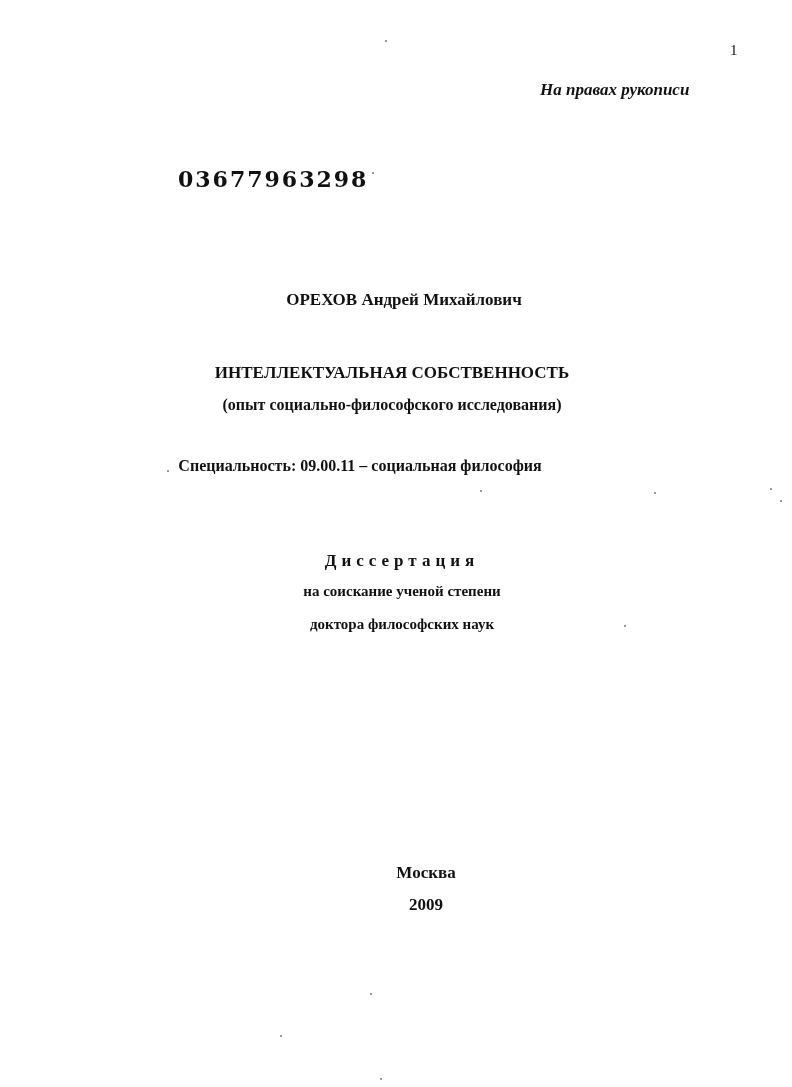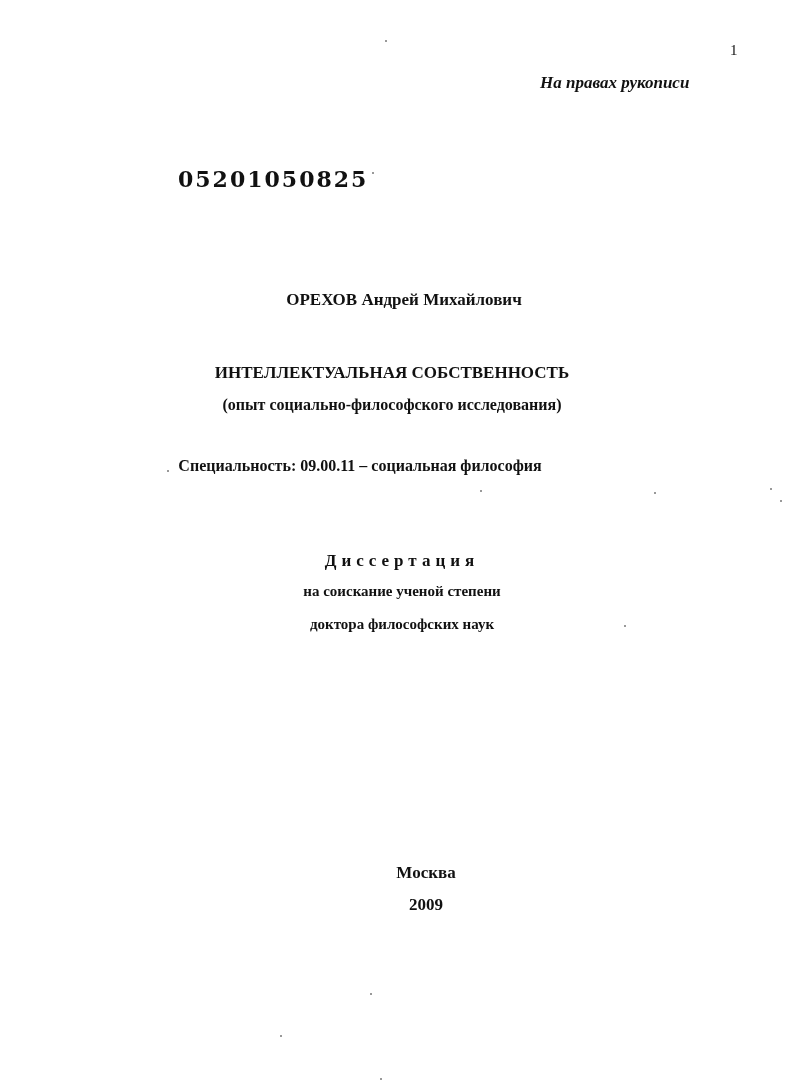--- a/index.html
+++ b/index.html
@@ -1,39 +1,39 @@
 <!DOCTYPE html>
 <html><head>
 <meta charset="utf-8">
 <style>
   html, body { margin:0; padding:0; background:#ffffff; }
   body { width:792px; height:1087px; position:relative; overflow:hidden;
          font-family:"Liberation Serif", "DejaVu Serif", serif; color:#111; }
   .abs { position:absolute; white-space:nowrap; }
   .center { left:0; width:792px; text-align:center; }
   #page-num { left:730px; top:42px; font-size:15px; font-weight:normal; }
-  #rights { left:540px; top:73px; font-size:17px; font-style:italic; font-weight:bold; }
+  #rights { left:540px; top:80px; font-size:17px; font-style:italic; font-weight:bold; }
   #barcode { left:178px; top:166px; font-size:22px; font-weight:bold; letter-spacing:2px; font-family:"DejaVu Serif", serif; }
   #author { top:290px; left:8px; font-size:17px; font-weight:bold; }
   #title { top:363px; left:-4px; font-size:17px; font-weight:bold; }
   #subtitle { top:396px; left:-4px; font-size:16px; font-weight:bold; }
   #specialty { top:457px; left:-36px; font-size:16px; font-weight:bold; }
   #doctype { top:551px; left:6px; font-size:17px; font-weight:bold; letter-spacing:5px; }
   #degree1 { top:583px; left:6px; font-size:15px; font-weight:bold; }
   #degree2 { top:616px; left:6px; font-size:15px; font-weight:bold; }
   #city { top:863px; left:30px; font-size:17px; font-weight:bold; }
   #year { top:895px; left:30px; font-size:17px; font-weight:bold; }
   .dot { position:absolute; width:2px; height:2px; background:#777; border-radius:1px; }
 </style>
 </head>
 <body>
 
 <div class="abs" id="page-num">1</div>
 <div class="abs" id="rights">На правах рукописи</div>
-<div class="abs" id="barcode">05201050825</div>
+<div class="abs" id="barcode">03677963298</div>
 
 <div class="abs center" id="author">ОРЕХОВ Андрей Михайлович</div>
 <div class="abs center" id="title">ИНТЕЛЛЕКТУАЛЬНАЯ СОБСТВЕННОСТЬ</div>
 <div class="abs center" id="subtitle">(опыт социально-философского исследования)</div>
 <div class="abs center" id="specialty">Специальность: 09.00.11 – социальная философия</div>
 
 <div class="abs center" id="doctype">Диссертация</div>
 <div class="abs center" id="degree1">на соискание ученой степени</div>
 <div class="abs center" id="degree2">доктора философских наук</div>
 

